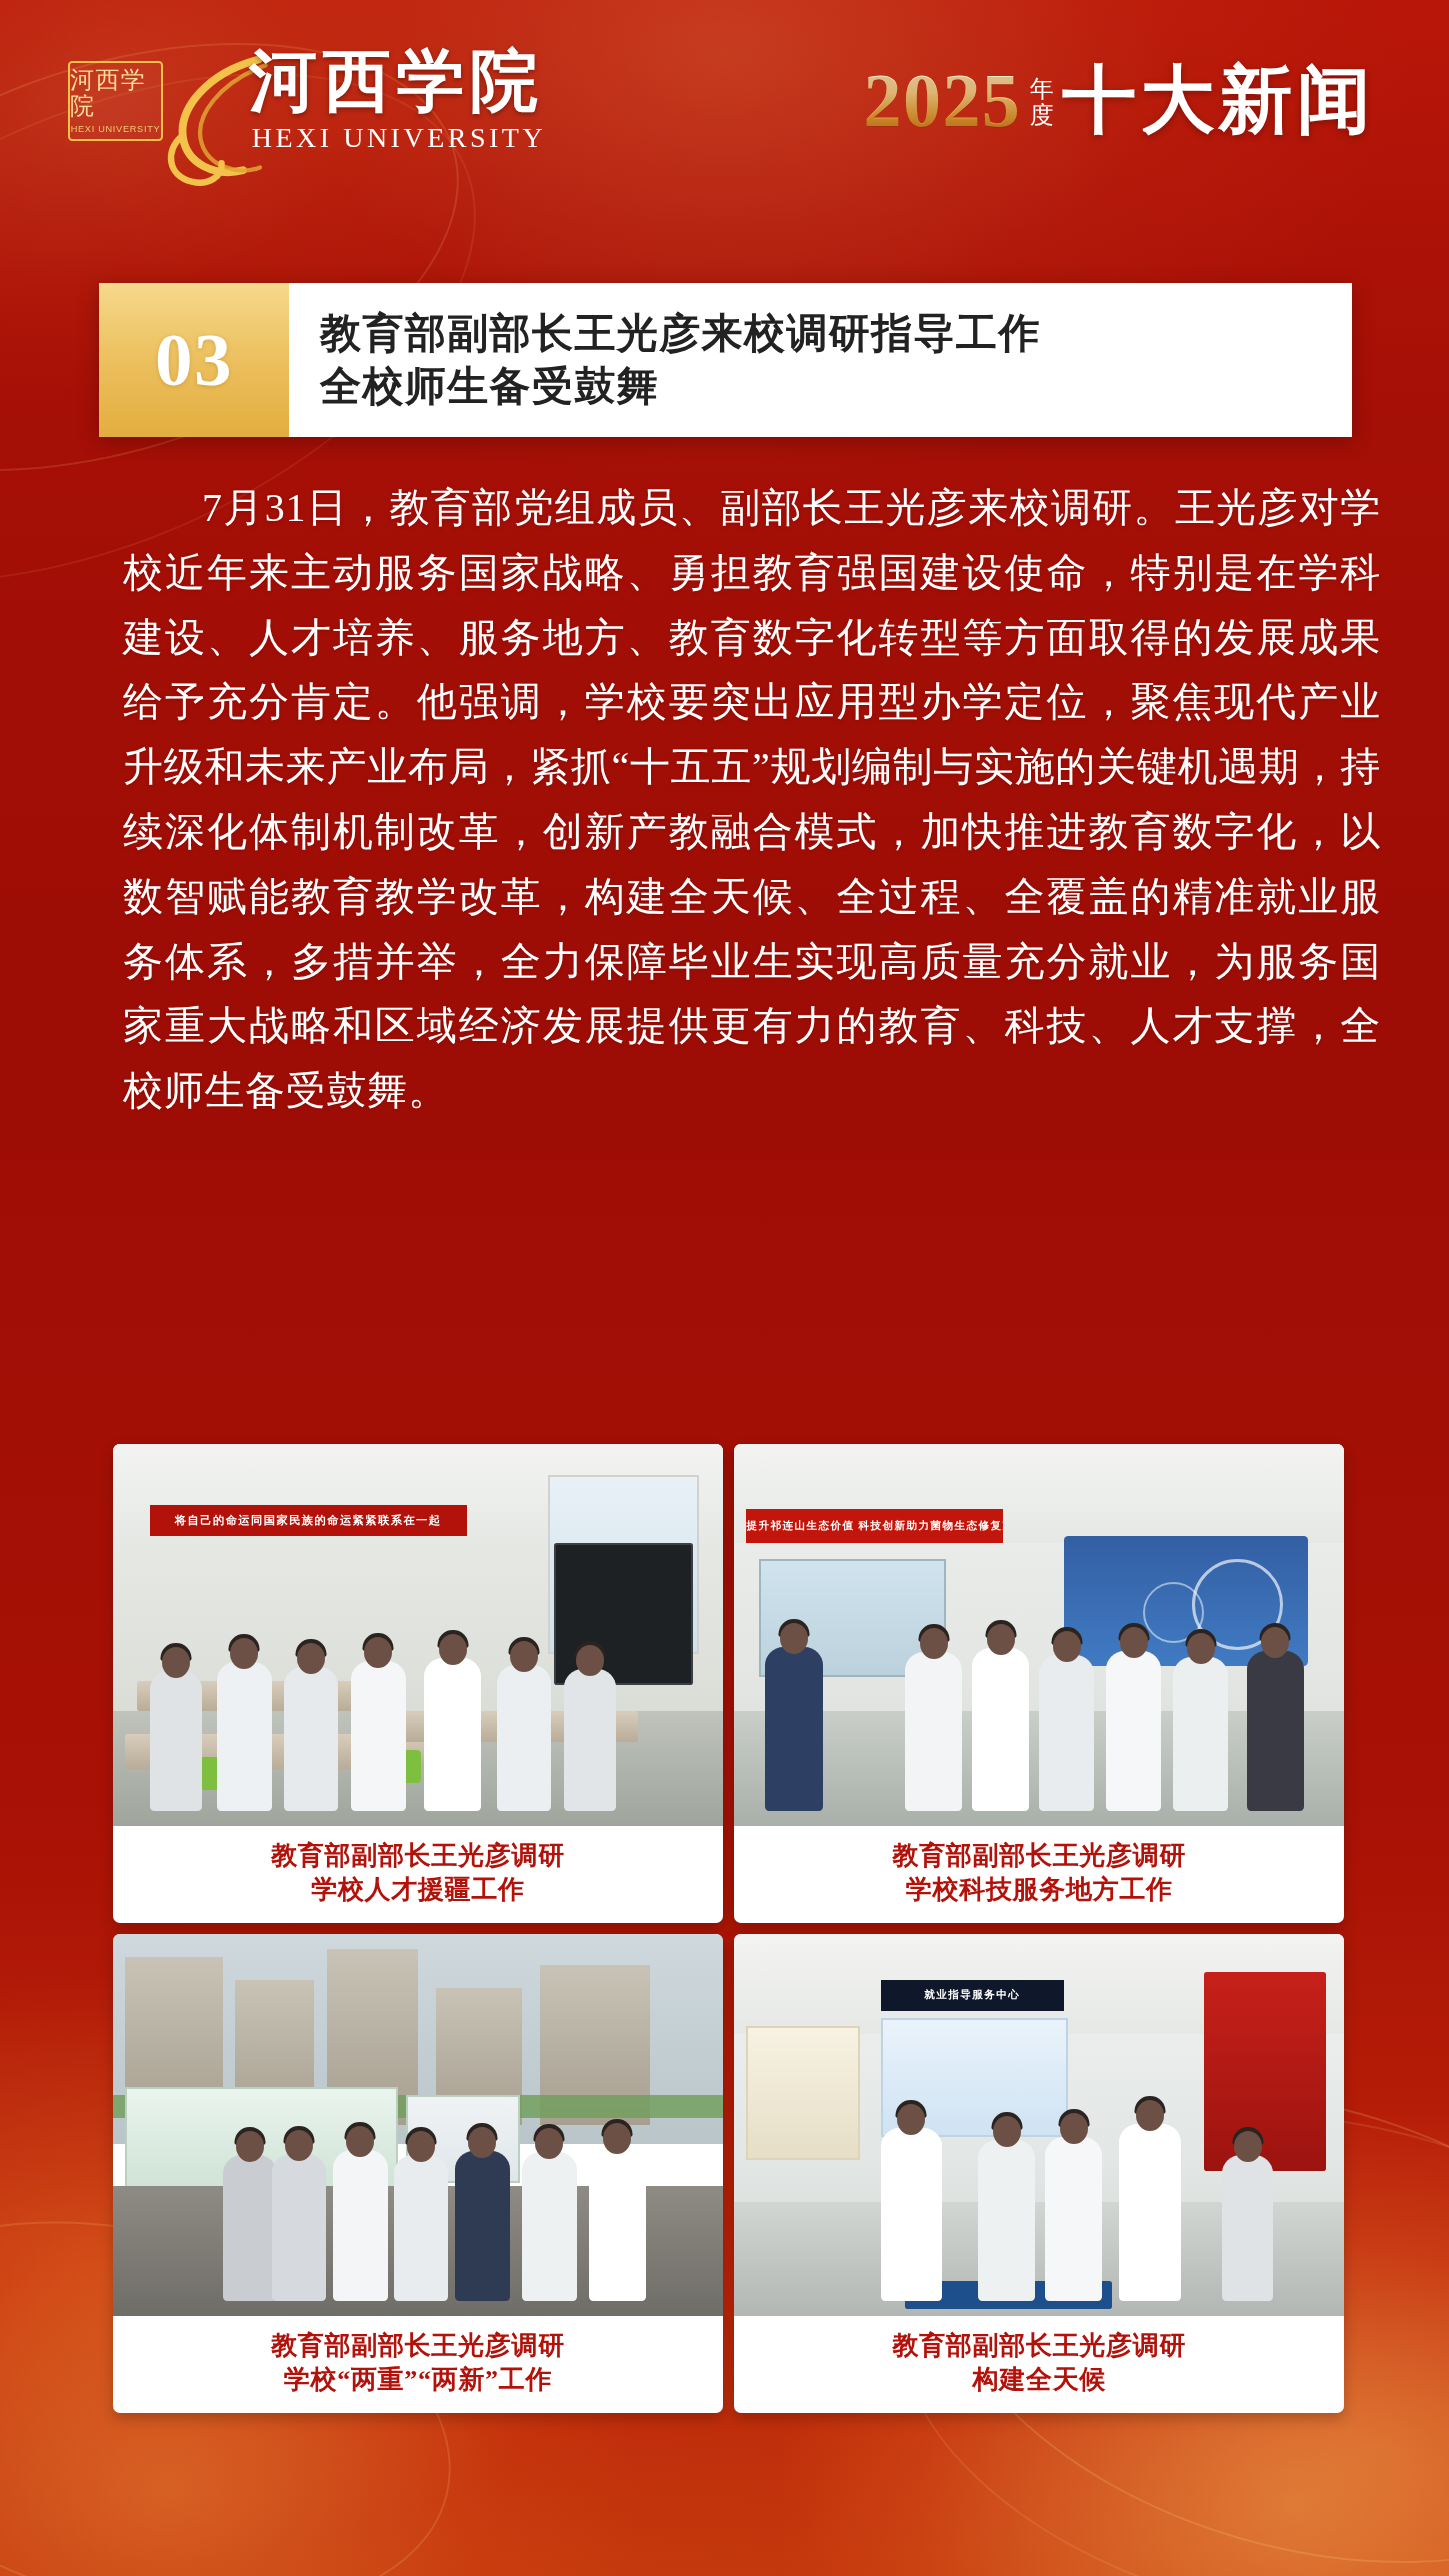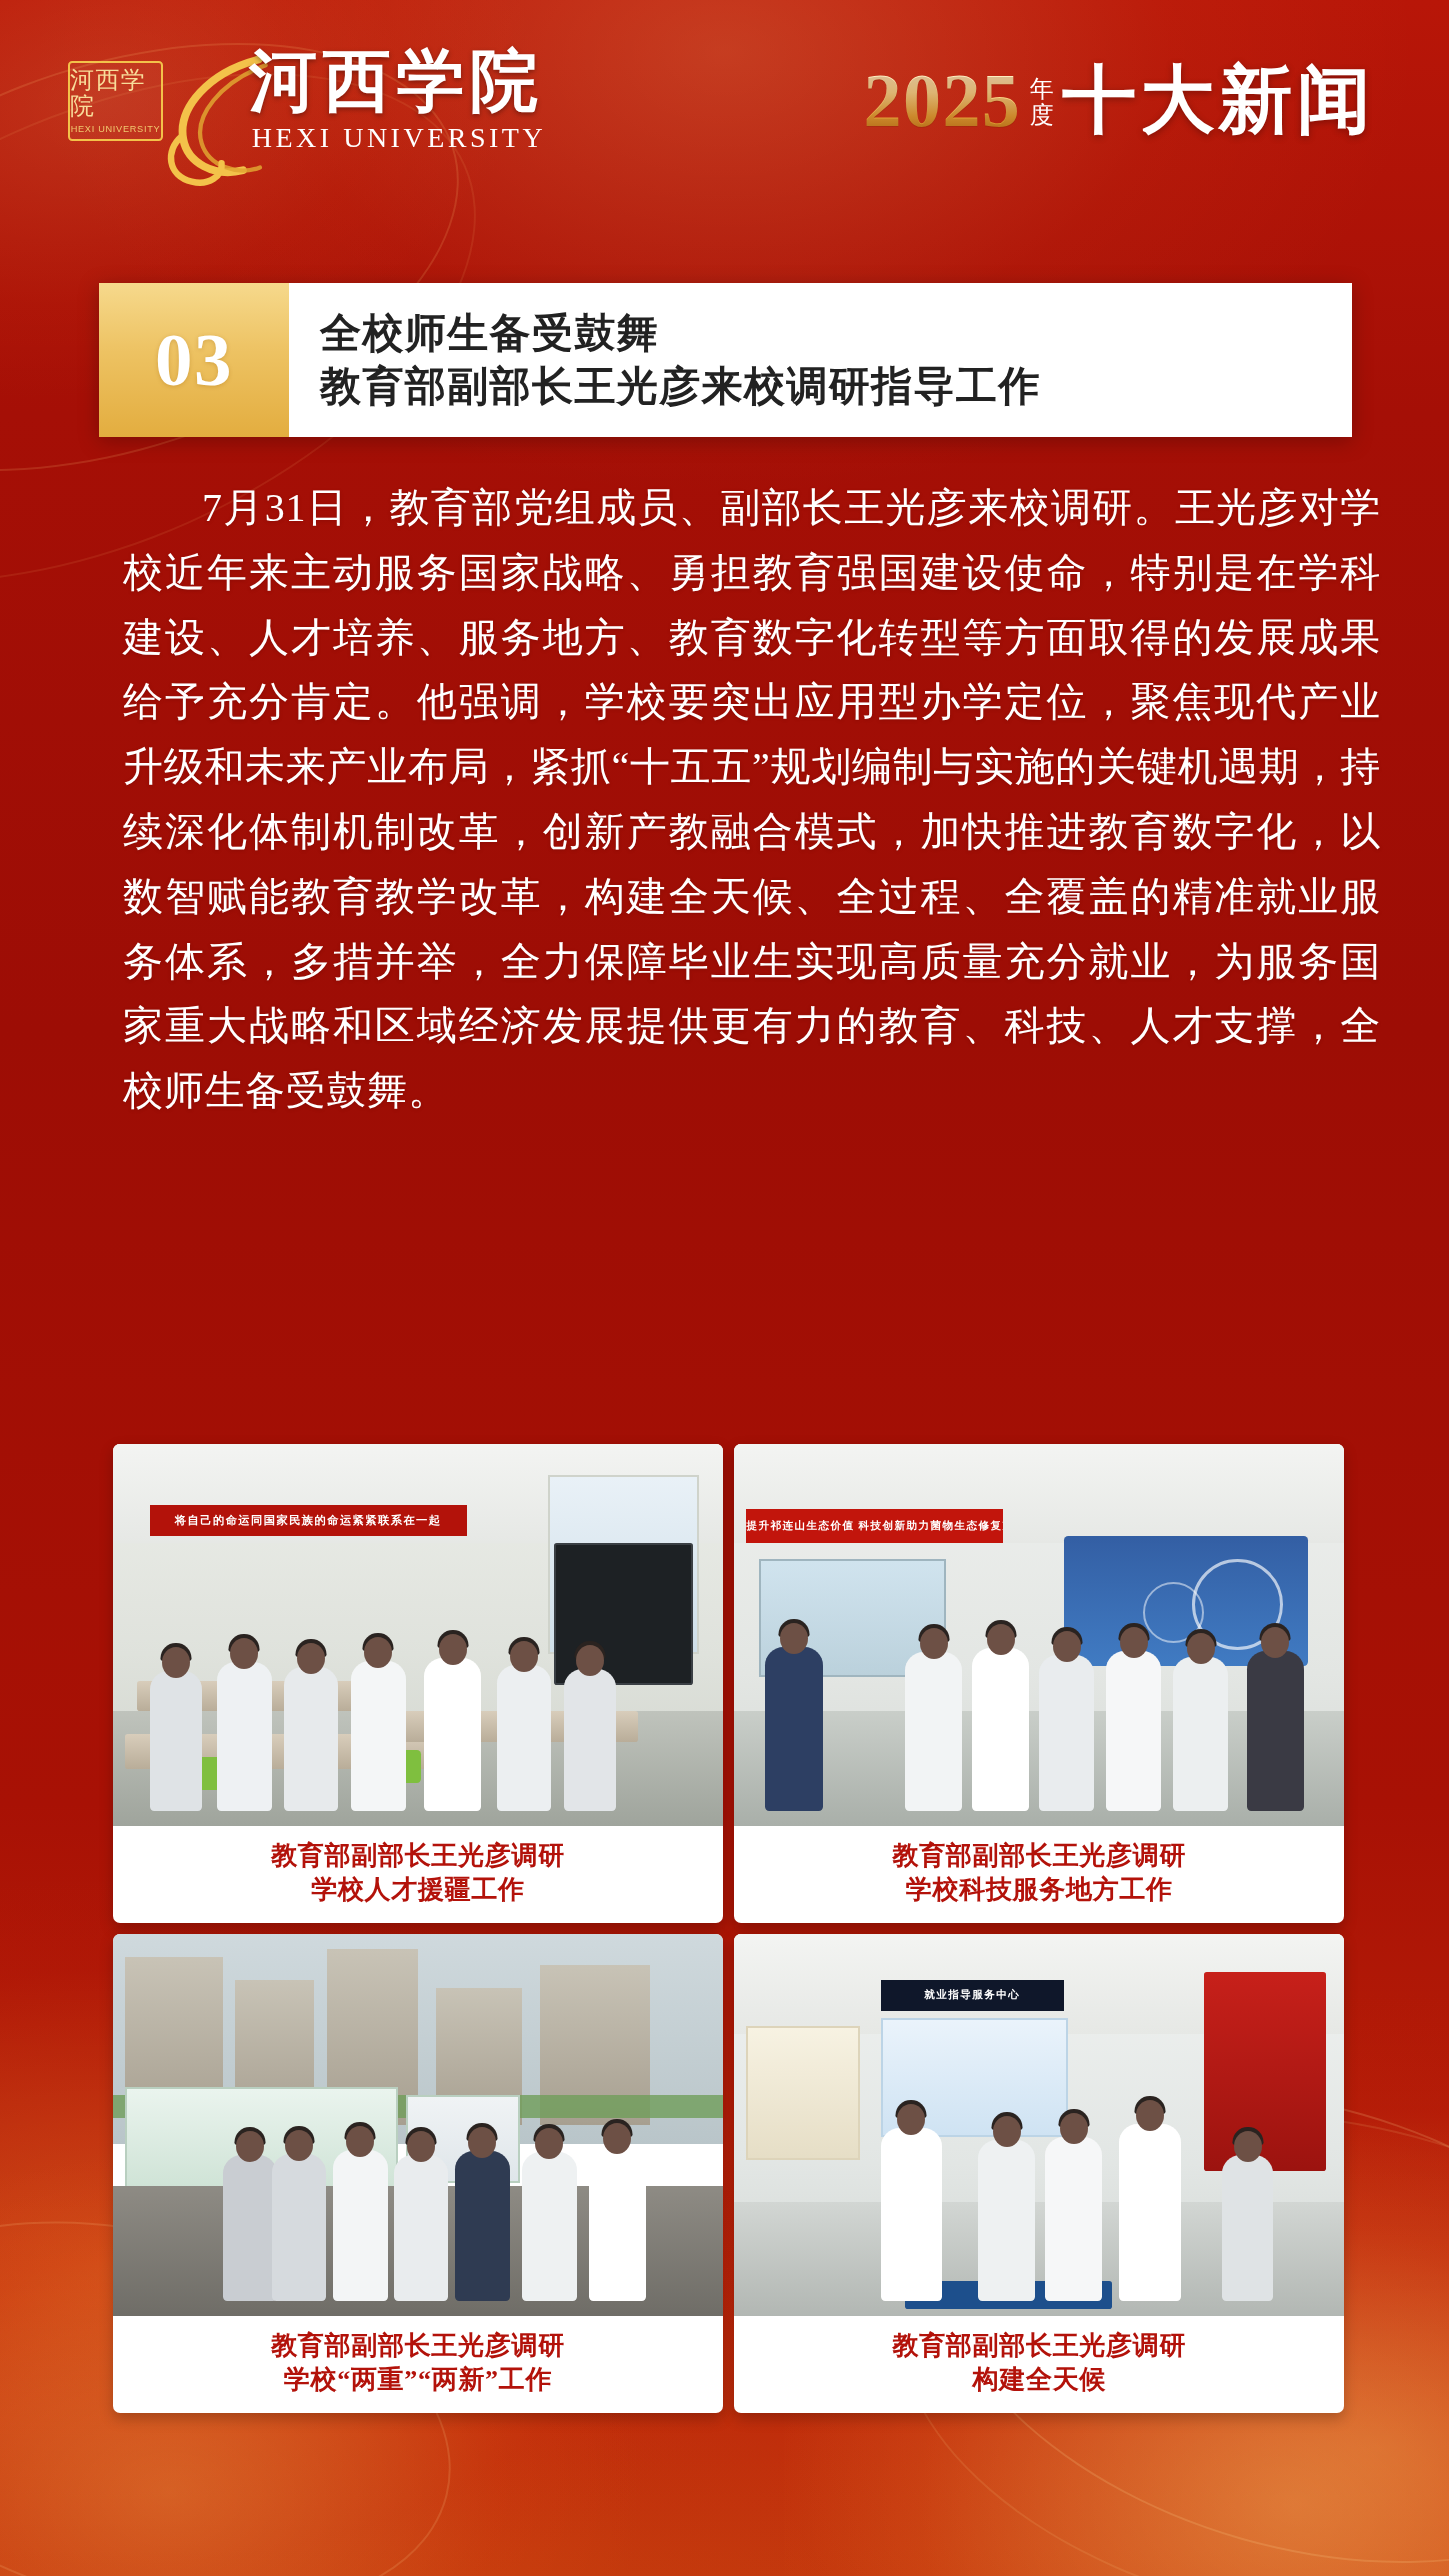--- a/index.html
+++ b/index.html
@@ -362,22 +362,22 @@
     </div>
     <div class="big-words">十大新闻</div>
   </div>
 </div>
 
 <div class="headline">
   <div class="headline-num">
     <span>03</span>
   </div>
   <div class="headline-text">
+    <div class="line">教育部副部长王光彦来校调研指导工作</div>
     <div class="line">全校师生备受鼓舞</div>
-    <div class="line">教育部副部长王光彦来校调研指导工作</div>
   </div>
 </div>
 
 <div class="body-copy">7月31日，教育部党组成员、副部长王光彦来校调研。王光彦对学校近年来主动服务国家战略、勇担教育强国建设使命，特别是在学科建设、人才培养、服务地方、教育数字化转型等方面取得的发展成果给予充分肯定。他强调，学校要突出应用型办学定位，聚焦现代产业升级和未来产业布局，紧抓“十五五”规划编制与实施的关键机遇期，持续深化体制机制改革，创新产教融合模式，加快推进教育数字化，以数智赋能教育教学改革，构建全天候、全过程、全覆盖的精准就业服务体系，多措并举，全力保障毕业生实现高质量充分就业，为服务国家重大战略和区域经济发展提供更有力的教育、科技、人才支撑，全校师生备受鼓舞。</div>
 
 <div class="photo-grid">
 
   <div class="photo-card">
     <div class="photo-img">
       <div class="scene">

